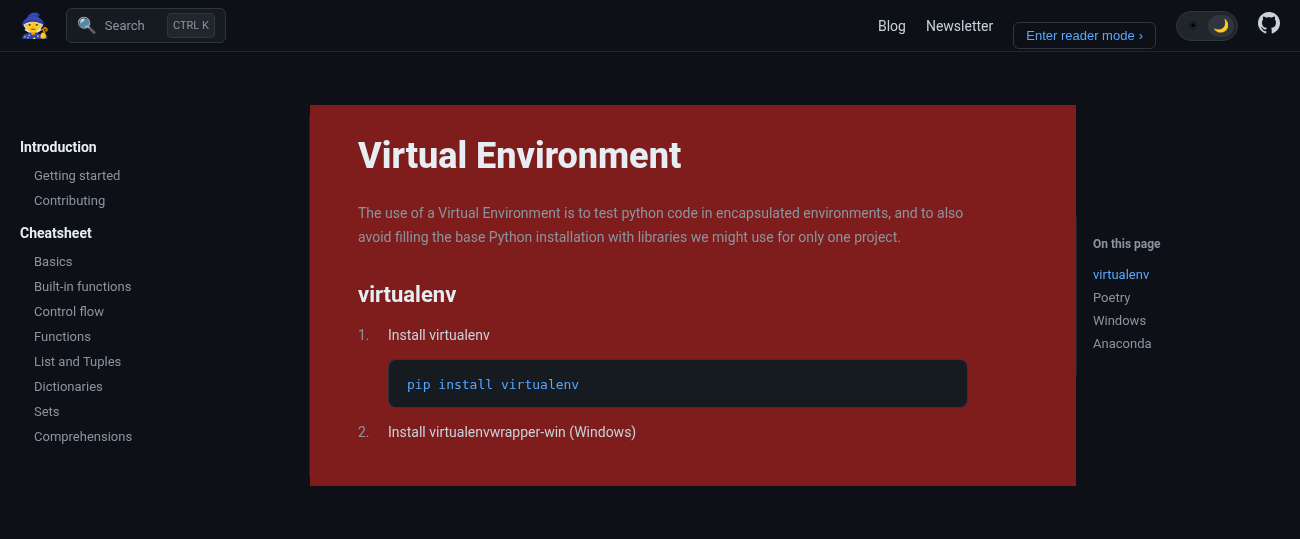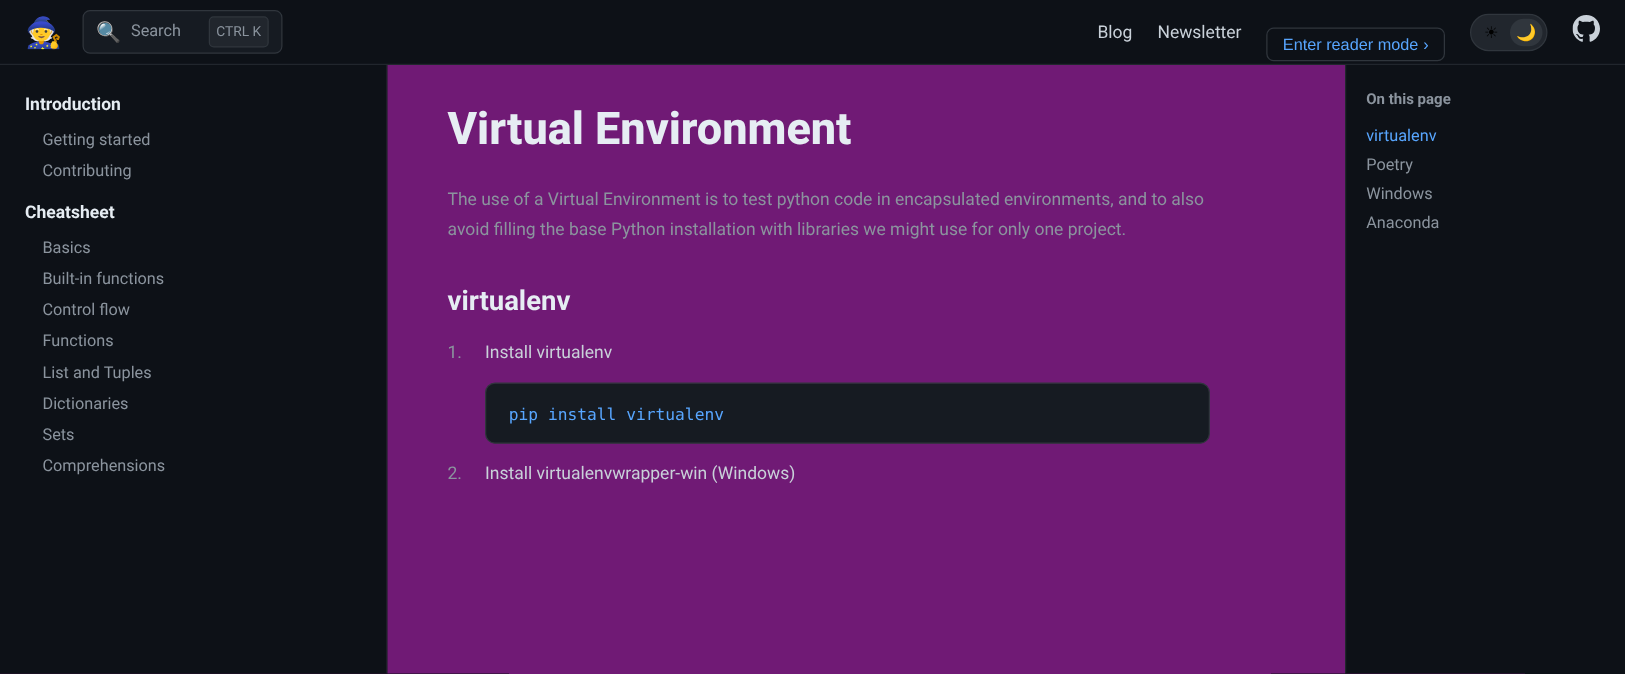--- a/index.html
+++ b/index.html
@@ -111,20 +111,21 @@
       font-size: 22px;
       cursor: pointer;
       color: #c9d1d9;
     }
 
     
     .main-layout {
       display: flex;
       flex: 1;
       overflow: hidden;
+      align-items: center;
     }
 
     
     .sidebar {
       width: 310px;
       background-color: #0d1117;
       border-right: 1px solid #21262d;
       padding: 20px 0;
       overflow-y: auto;
       flex-shrink: 0;
@@ -149,21 +150,21 @@
     }
     .sidebar-section {
       margin-bottom: 8px;
     }
 
     
     .content-area {
       flex: 1;
       padding: 30px 48px;
       overflow-y: auto;
-      background-color: #701a75;
+      background-color: #7f1d1d;
     }
     .content-area::-webkit-scrollbar { width: 4px; }
     .content-area::-webkit-scrollbar-track { background: transparent; }
     .content-area::-webkit-scrollbar-thumb { background: #30363d; border-radius: 2px; }
 
     .page-title {
       font-size: 36px;
       font-weight: 800;
       color: #e6edf3;
       margin-bottom: 24px;

